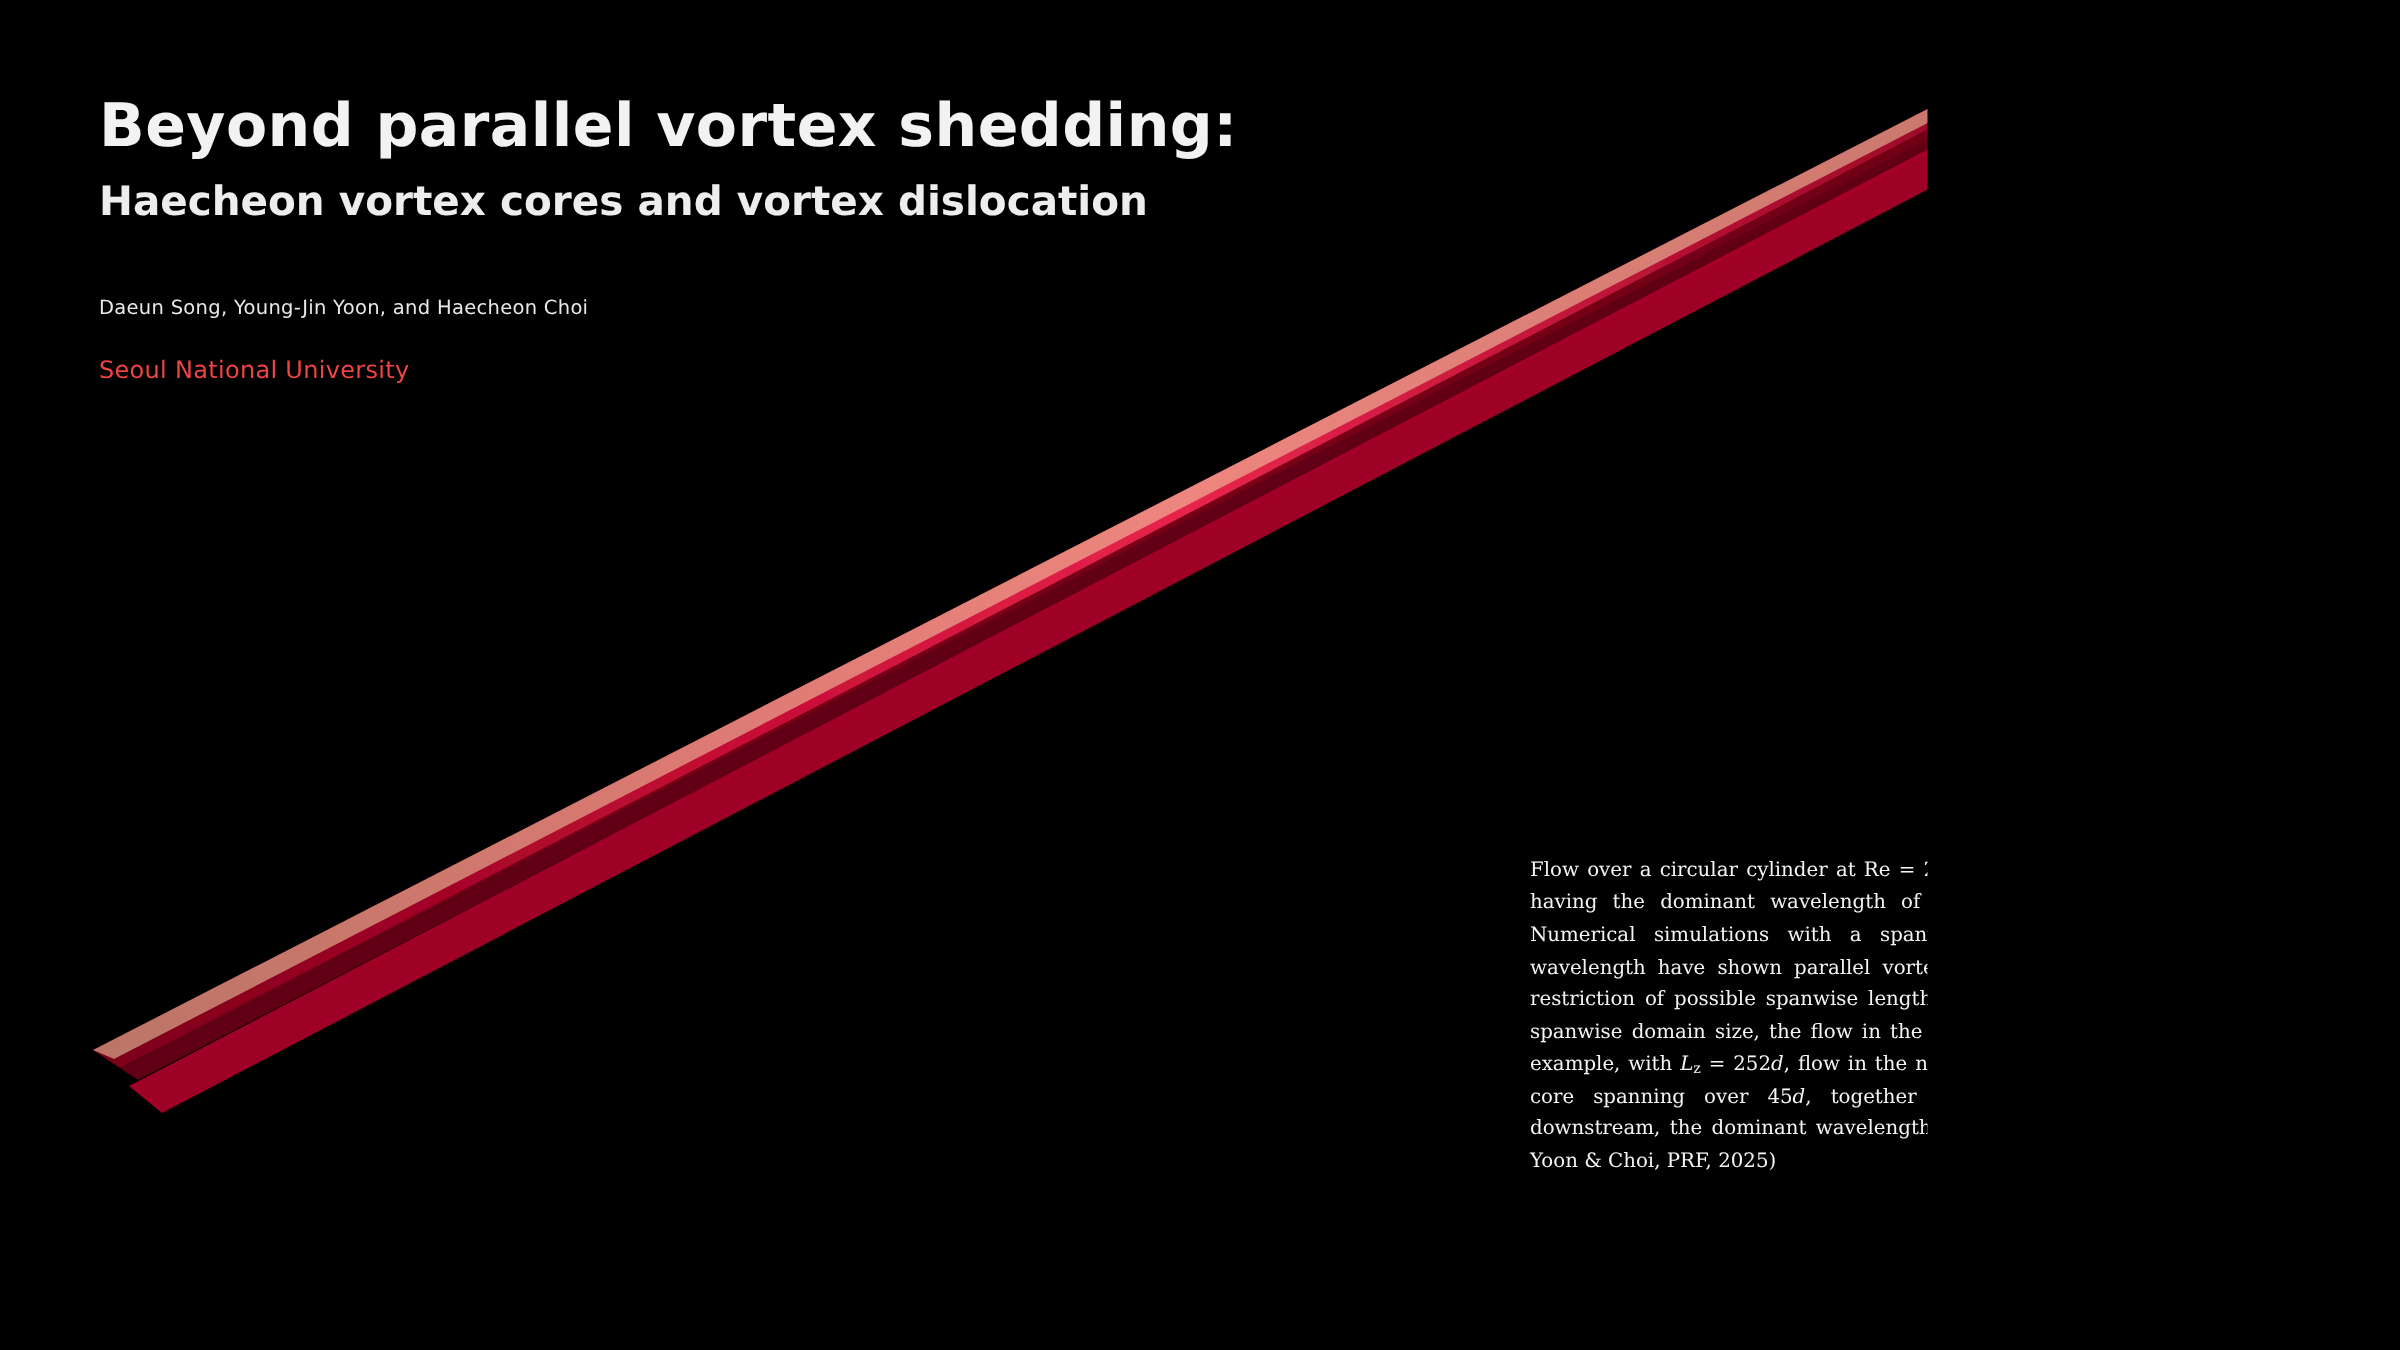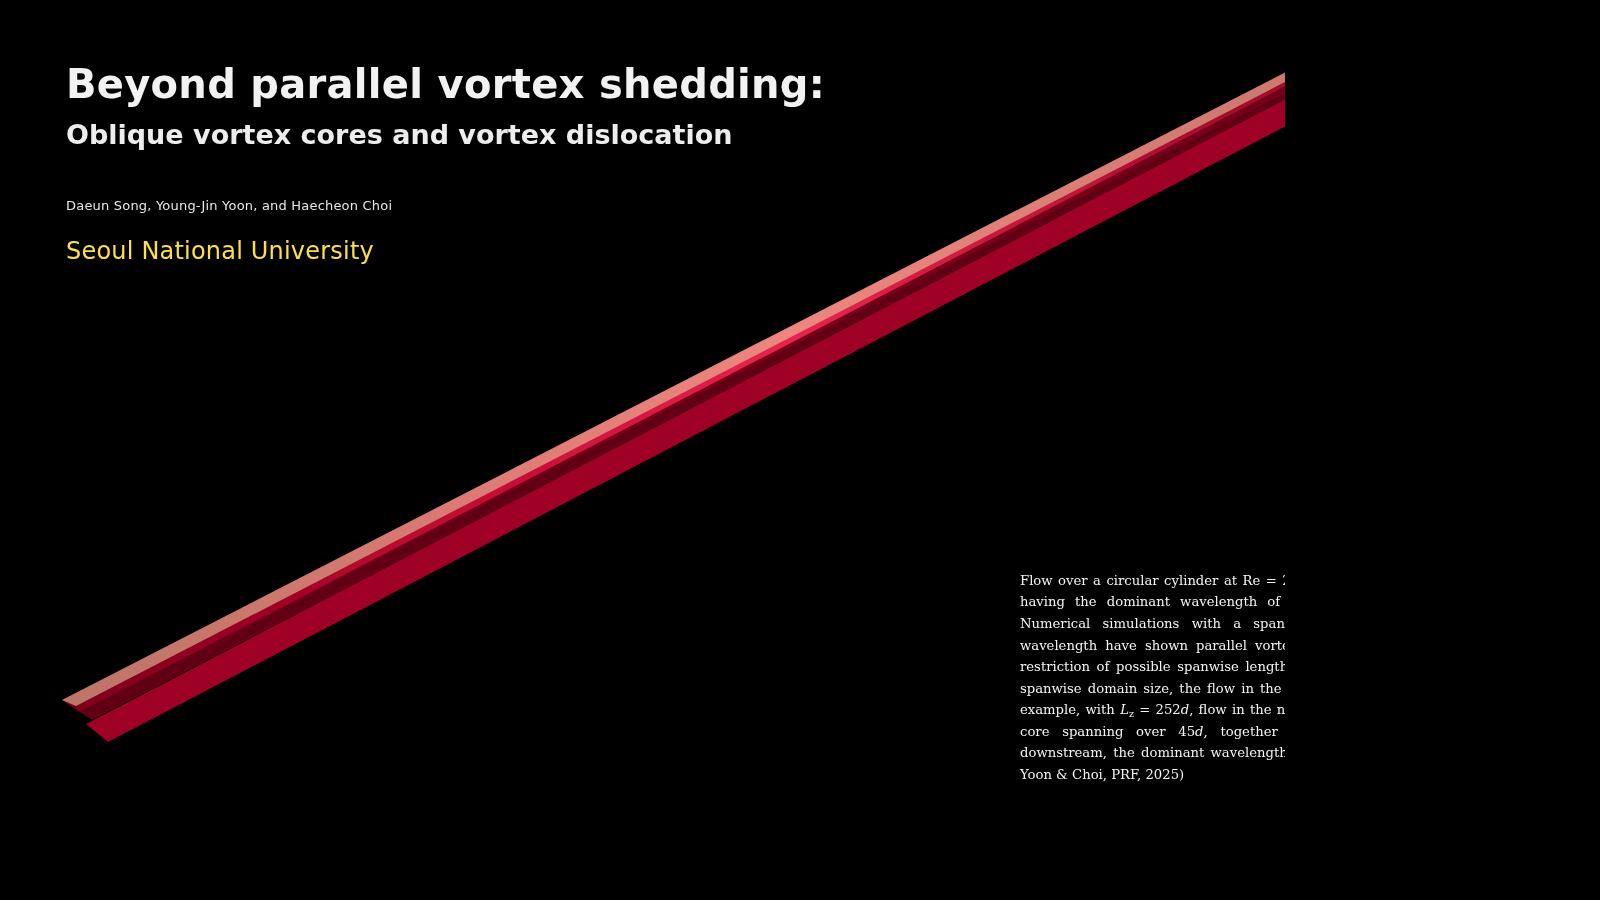--- a/index.html
+++ b/index.html
@@ -55,22 +55,22 @@
     top: 198px;
     font-size: 13px;
     color: #e8e8e8;
     letter-spacing: 0.2px;
     z-index: 5;
   }
   .affiliation {
     position: absolute;
     left: 66px;
     top: 237px;
-    font-size: 24px;
-    color: #fde047;
+    font-size: 16px;
+    color: #ef4444;
     letter-spacing: 0.2px;
     z-index: 5;
   }
 
   
   .caption-block {
     position: absolute;
     left: 976px;
     top: 570px;
     width: 552px;
@@ -1404,21 +1404,21 @@
             <path d="M698.3,365.0 Q680.1,350.7 667.0,336.5" stroke="#f2eec0" stroke-width="1.2" opacity="0.5"></path>
             <path d="M416.5,503.1 Q398.5,480.5 382.5,469.4" stroke="#b3072b" stroke-width="1.2" opacity="0.5"></path>
             <path d="M465.9,465.0 Q452.8,449.1 424.2,416.2" stroke="#b3072b" stroke-width="1.2" opacity="0.5"></path>
           </g>
       </g>
     </g>
   </svg>
 
   <div class="title-block">
     <h1 class="title-main">Beyond parallel vortex shedding:</h1>
-    <h2 class="title-sub">Oblique vortex cores and vortex dislocation</h2>
+    <h2 class="title-sub">Haecheon vortex cores and vortex dislocation</h2>
   </div>
 
   <div class="authors">Daeun Song, Young-Jin Yoon, and Haecheon Choi</div>
   <div class="affiliation">Seoul National University</div>
 
   <div class="caption-block">
     <p>
       Flow over a circular cylinder at Re = 220 is known to exhibit mode-A instability
       having the dominant wavelength of 4<em>d</em>, where <em>d</em> is the cylinder diameter. Numerical
       simulations with a spanwise domain size (<em>L</em><span class="sub">z</span>) similar to this wavelength have shown

